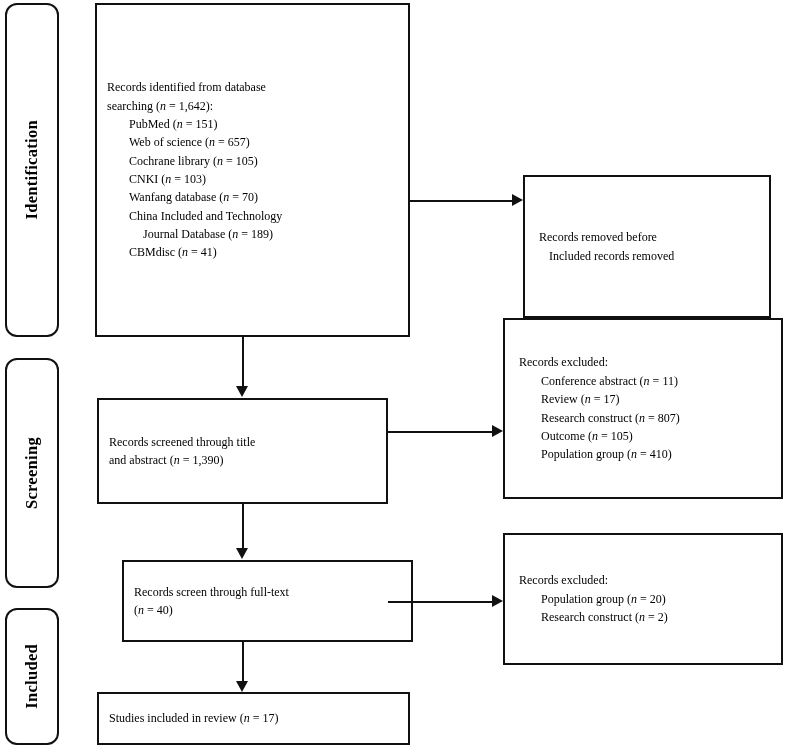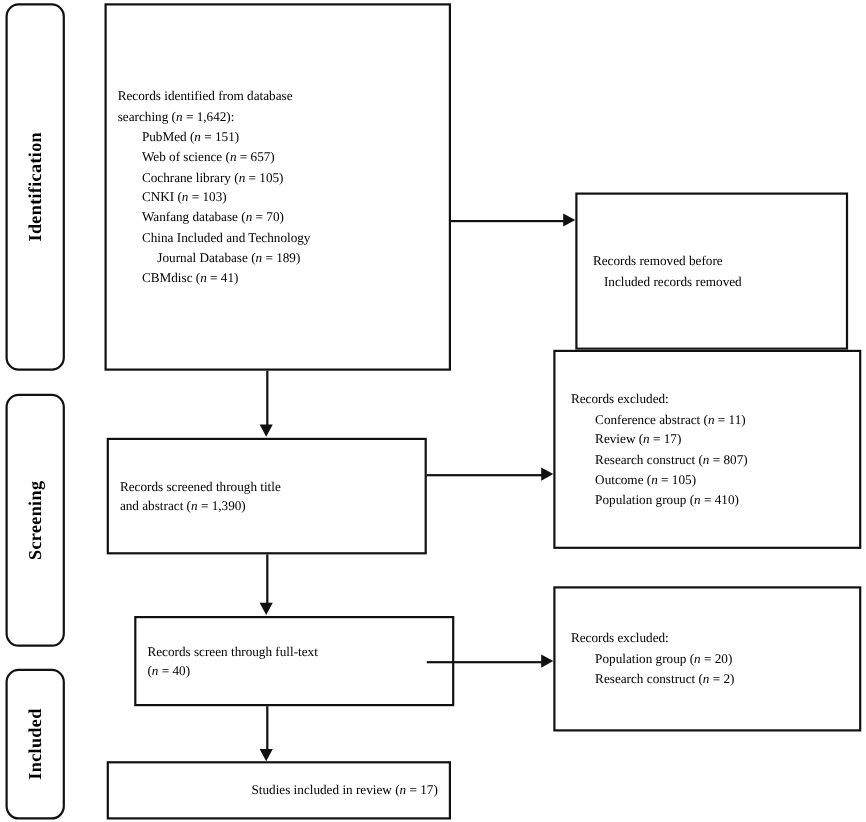--- a/index.html
+++ b/index.html
@@ -171,19 +171,19 @@
       <div class="line indent-1">Research construct (<span class="it">n</span> = 2)</div>
     </div>
   </div>
 
   <div class="hline" style="left:388px; top:601px; width:106px;"></div>
   <div class="arrow-right" style="left:492px; top:595px;"></div>
 
   <div class="vline" style="left:242px; top:642px; height:40px;"></div>
   <div class="arrow-down" style="left:236px; top:681px;"></div>
 
-  <div class="node-box" style="left:97px; top:692px; width:313px; height:53px;align-items:flex-end;">
+  <div class="node-box" style="left:97px; top:692px; width:313px; height:53px;">
     <div class="lines">
       <div class="line">Studies included in review (<span class="it">n</span> = 17)</div>
     </div>
   </div>
 
 </div>
 
 </body></html>

